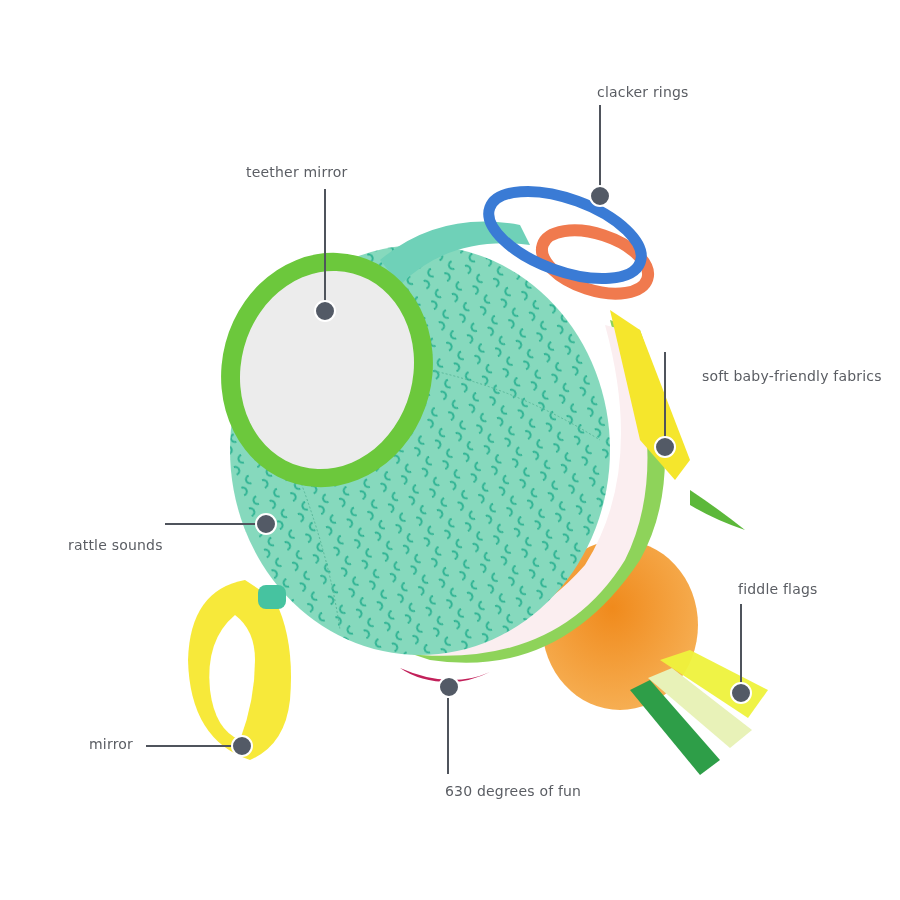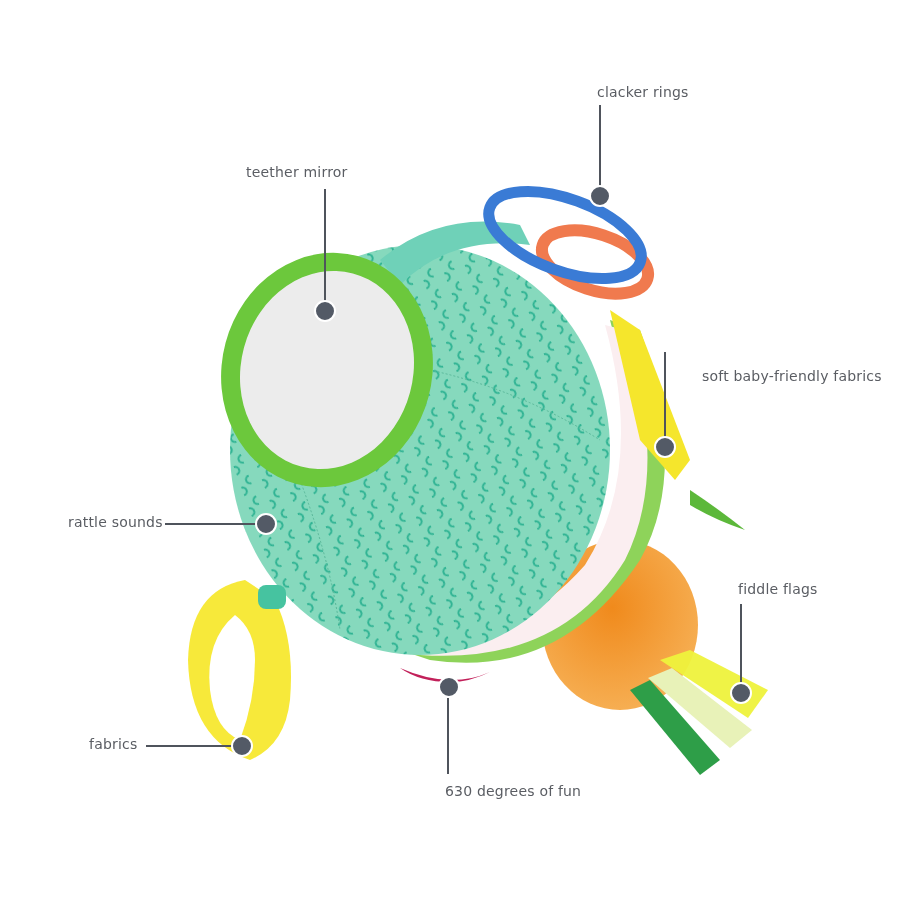--- a/index.html
+++ b/index.html
@@ -68,29 +68,29 @@
   <div class="dot" style="left:589px; top:185px;"></div>
 
   <div class="label" style="left:246px; top:164px;">teether mirror</div>
   <div class="line" style="left:324px; top:189px; width:2px; height:112px;"></div>
   <div class="dot" style="left:314px; top:300px;"></div>
 
   <div class="label" style="left:702px; top:329px;margin-top:39px;">soft baby-friendly fabrics</div>
   <div class="line" style="left:664px; top:352px; width:2px; height:86px;"></div>
   <div class="dot" style="left:654px; top:436px;"></div>
 
-  <div class="label" style="left:68px; top:514px;text-align:right;">rattle sounds</div>
+  <div class="label" style="left:68px; top:537px;text-align:right;">rattle sounds</div>
   <div class="line" style="left:165px; top:523px; width:92px; height:2px;"></div>
   <div class="dot" style="left:255px; top:513px;"></div>
 
   <div class="label" style="left:738px; top:581px;">fiddle flags</div>
   <div class="line" style="left:740px; top:604px; width:2px; height:80px;"></div>
   <div class="dot" style="left:730px; top:682px;"></div>
 
-  <div class="label" style="left:89px; top:736px;">fabrics</div>
+  <div class="label" style="left:89px; top:736px;">mirror</div>
   <div class="line" style="left:146px; top:745px; width:86px; height:2px;"></div>
   <div class="dot" style="left:231px; top:735px;"></div>
 
   <div class="dot" style="left:438px; top:676px;"></div>
   <div class="line" style="left:447px; top:698px; width:2px; height:76px;"></div>
   <div class="label" style="left:445px; top:783px;">630 degrees of fun</div>
 
 </div>
 
 </body></html>

